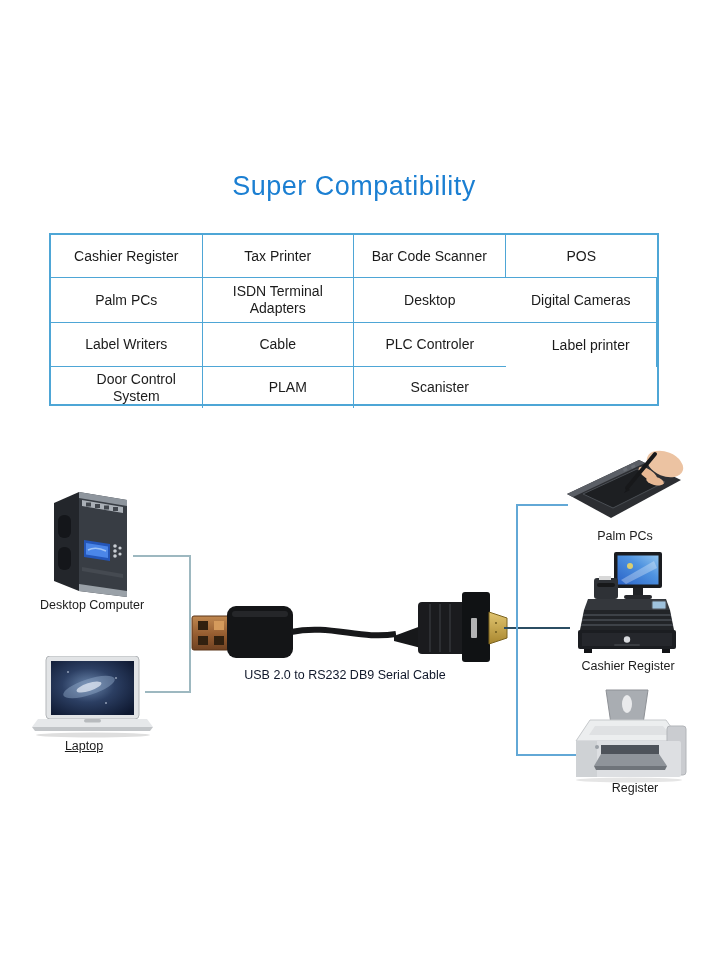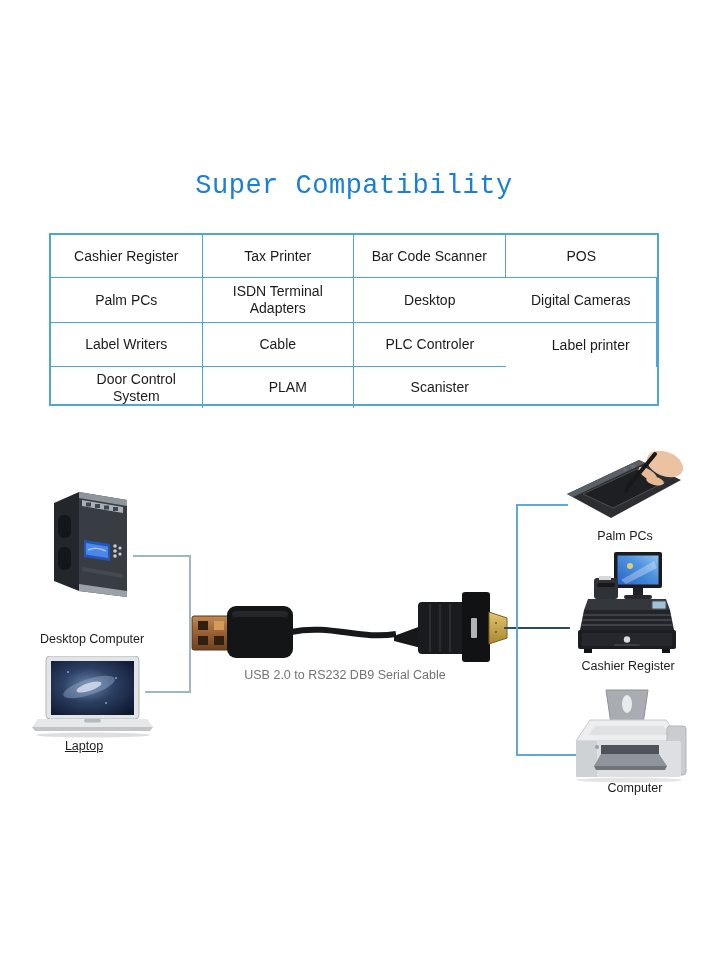--- a/index.html
+++ b/index.html
@@ -7,35 +7,35 @@
     --title-color: #1b7fd2;
     --line-left: #9db8c0;
     --line-right: #62a8d6;
     --line-middle: #2b4d63;
   }
   * { margin:0; padding:0; box-sizing:border-box; }
   body { background:#fff; font-family:"Liberation Sans", sans-serif; }
   .canvas { position:relative; width:708px; height:966px; background:#ffffff; overflow:hidden; }
 
   .title { position:absolute; top:171px; left:0; width:708px; text-align:center;
-           font-size:27px; font-weight:400; color:var(--title-color); letter-spacing:0.5px;font-family:Liberation Mono, monospace; }
+           font-size:27px; font-weight:400; color:var(--title-color); letter-spacing:0.5px; }
 
   .compat-table { position:absolute; left:49px; top:233px; width:610px; height:173px;
                   display:grid; grid-template-columns:repeat(4,1fr);
                   grid-template-rows:43px 45px 44px 41px;
                   border:2px solid var(--table-border); background:#fff; }
   .cell { border-right:1px solid var(--table-border); border-bottom:1px solid var(--table-border);
           display:flex; align-items:center; justify-content:center; text-align:center;
           font-size:14px; color:#1b1b1b; padding:0 8px; line-height:1.2; }
   .cell.last-col { border-right:none; }
   .cell.last-row { border-bottom:none;margin-left:20px; }
 
   .dev-label { position:absolute; font-size:12.5px; color:#1c1c1c; text-align:center; white-space:nowrap; }
   .cable-label { position:absolute; top:668px; left:195px; width:300px; text-align:center;
-                 font-size:12.5px; color:#737373; }
+                 font-size:12.5px; color:#0f172a; }
 
   .cline { position:absolute; }
   .cline.left   { background:var(--line-left); }
   .cline.right  { background:var(--line-right); }
   .cline.middle { background:var(--line-middle); }
 
   .dev-img { position:absolute; }
 </style>
 </head>
 <body>
@@ -77,21 +77,21 @@
     <polygon points="38,55 60,58.5 60,70 38,66.5" fill="#4b86e8"></polygon>
     <path d="M40,62 Q48,58 58,63" stroke="#9dc2f5" stroke-width="1.5" fill="none"></path>
     <circle cx="67" cy="58" r="1.8" fill="#c8cdd2"></circle>
     <circle cx="67" cy="63" r="1.8" fill="#c8cdd2"></circle>
     <circle cx="67" cy="68" r="1.8" fill="#c8cdd2"></circle>
     <circle cx="72" cy="60" r="1.6" fill="#c8cdd2"></circle>
     <circle cx="72" cy="66" r="1.6" fill="#c8cdd2"></circle>
     <polygon points="34,79 75,86 75,90 34,83" fill="#454a51"></polygon>
     <polygon points="31,96 79,103 79,109 31,103" fill="#9aa1a8"></polygon>
   </svg>
-  <div class="dev-label" style="left:40px; top:598px; width:104px;margin-top:34px;">Desktop Computer</div>
+  <div class="dev-label" style="left:40px; top:598px; width:104px;">Desktop Computer</div>
 
   <svg class="dev-img" style="left:32px; top:656px;" width="122" height="84" viewBox="0 0 122 84">
     <defs>
       <radialGradient id="galaxy" cx="45%" cy="45%" r="70%">
         <stop offset="0%" stop-color="#6b87ad"></stop>
         <stop offset="45%" stop-color="#2c3f63"></stop>
         <stop offset="100%" stop-color="#0e1830"></stop>
       </radialGradient>
     </defs>
     <rect x="14" y="0" width="93" height="63" rx="4" fill="#e2e4e6" stroke="#b4b7ba"></rect>
@@ -217,15 +217,15 @@
     <polygon points="29,40 97,40 104,49 23,49" fill="#dfe1e3"></polygon>
     <rect x="101" y="40" width="19" height="49" rx="3" fill="#caccd0" stroke="#b2b5b9"></rect>
     <rect x="10" y="55" width="105" height="36" rx="2" fill="#dddfe2"></rect>
     <rect x="10" y="55" width="21" height="36" fill="#cfd2d5"></rect>
     <rect x="35" y="59" width="58" height="9" fill="#4e535a"></rect>
     <polygon points="35,68 93,68 101,80 28,80" fill="#8f949a"></polygon>
     <polygon points="28,80 101,80 99,84 30,84" fill="#6f747a"></polygon>
     <circle cx="31" cy="61" r="2" fill="#9aa0a6"></circle>
     <ellipse cx="63" cy="94" rx="53" ry="2.5" fill="#000000" opacity="0.1"></ellipse>
   </svg>
-  <div class="dev-label" style="left:595px; top:781px; width:80px;">Computer</div>
+  <div class="dev-label" style="left:595px; top:781px; width:80px;">Register</div>
 
 </div>
 
 </body></html>

